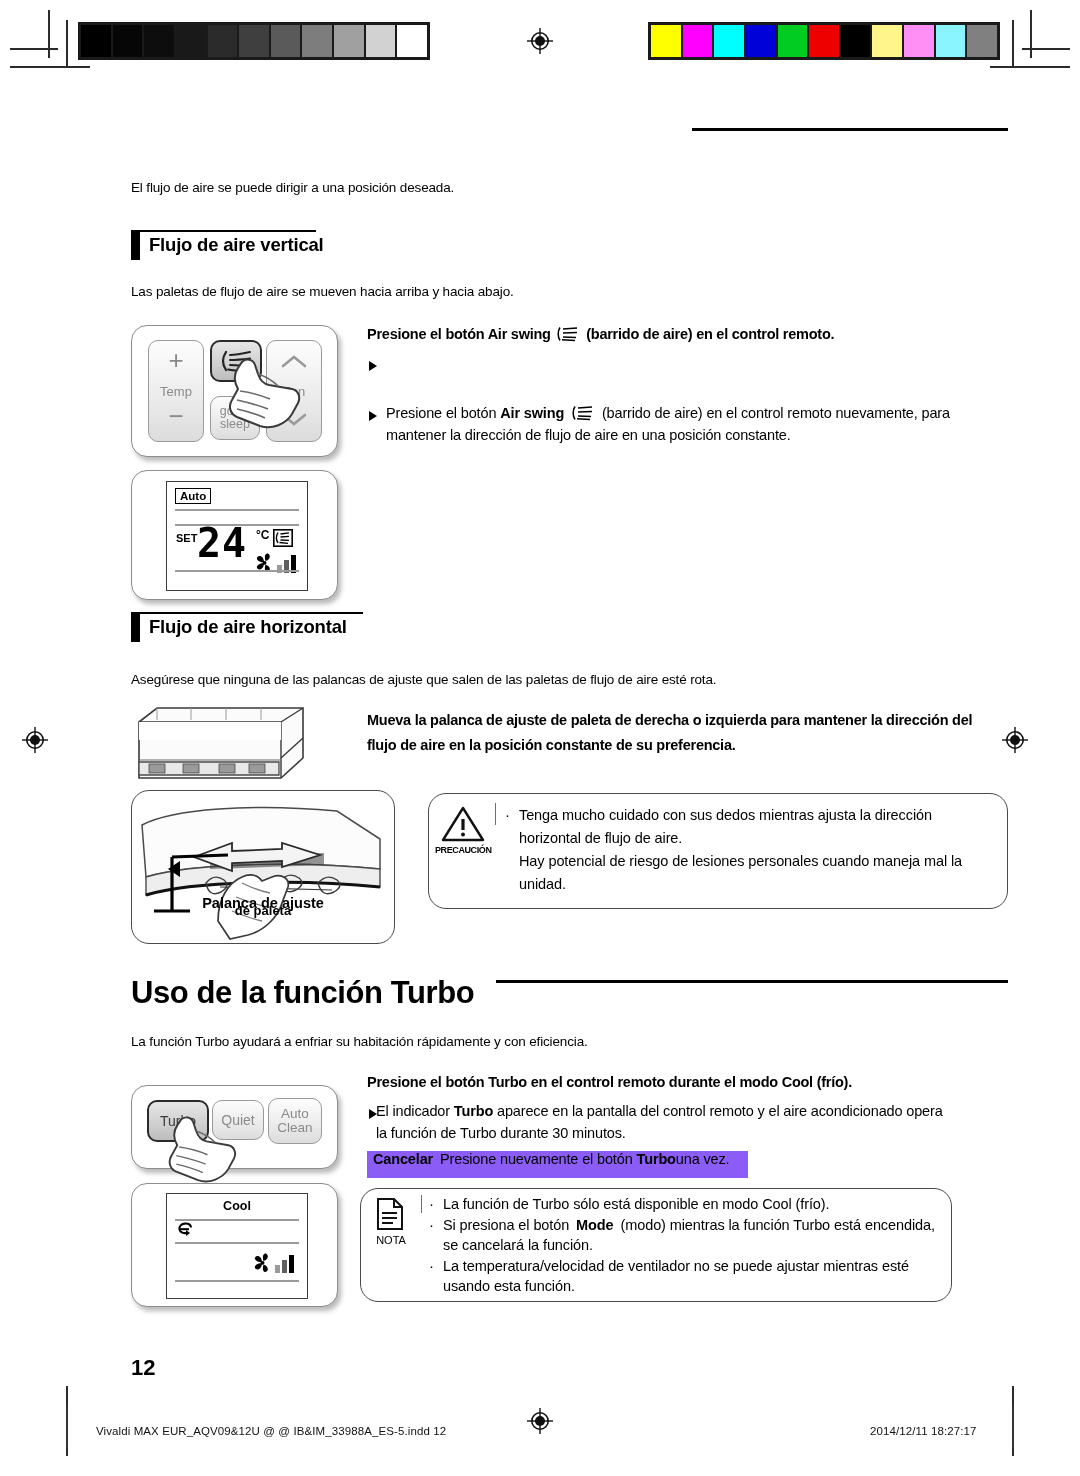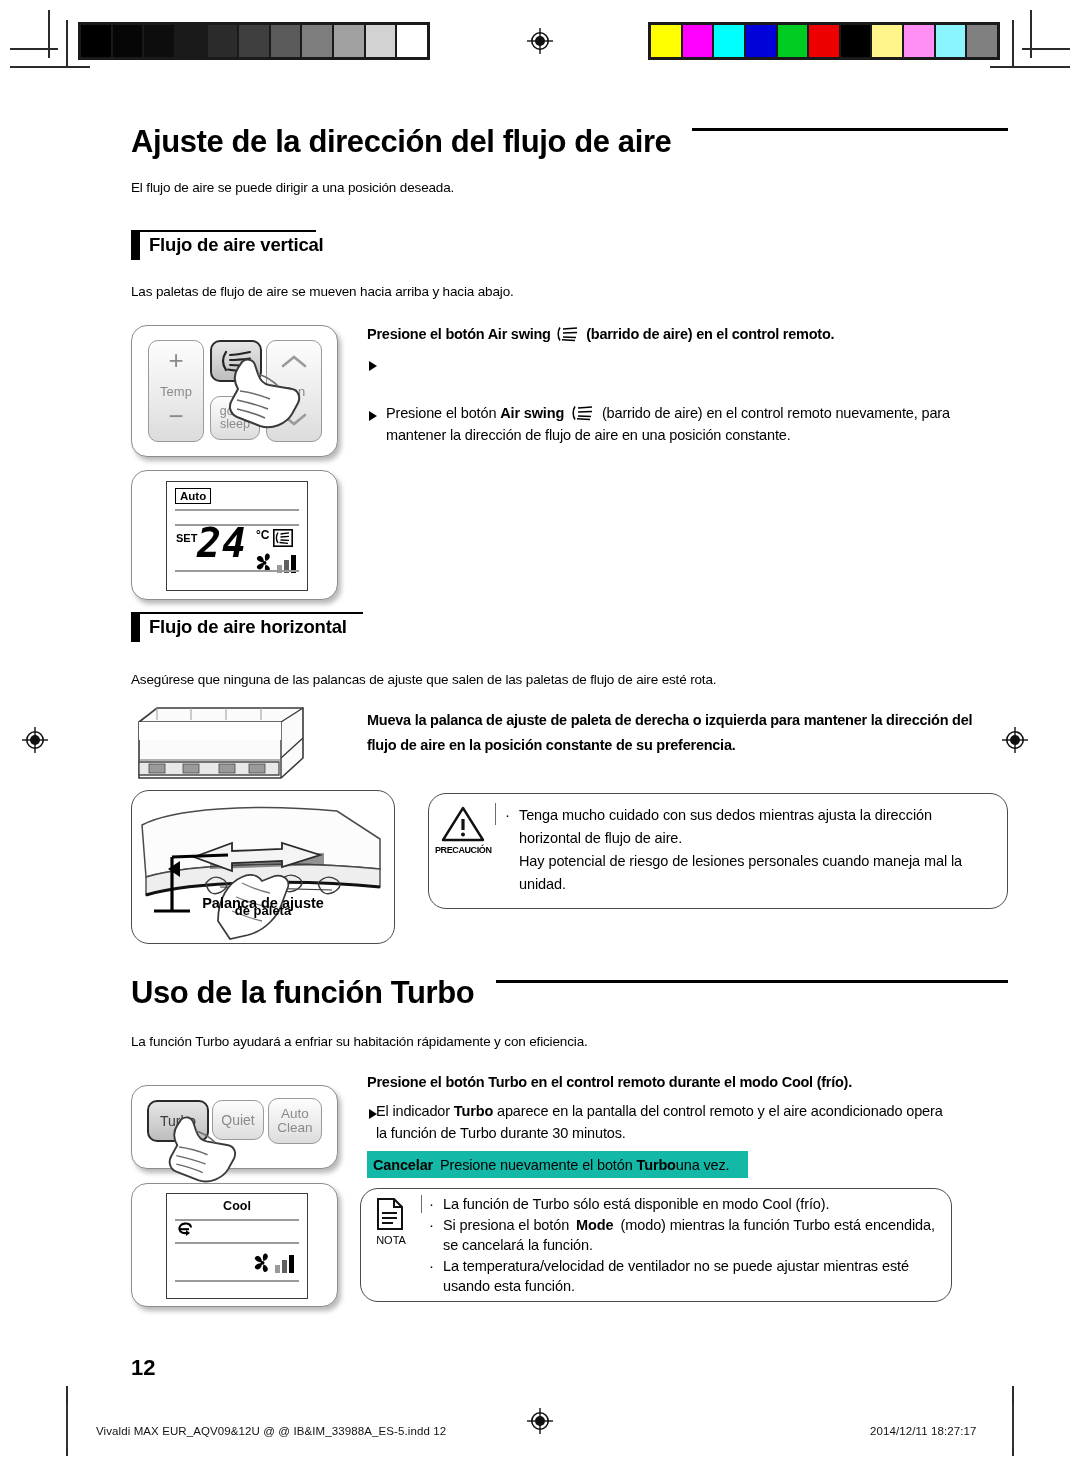--- a/index.html
+++ b/index.html
@@ -53,21 +53,21 @@
 
   .lcd{position:absolute;border:1.6px solid #3c3c3c;background:#fff;}
   .lcdline{position:absolute;height:1.6px;background:#9b9b9b;}
   .seg{font-family:"DejaVu Sans Mono",monospace;font-weight:bold;}
 
   .callout{position:absolute;border:1.7px solid #4a4a4a;border-radius:18px;background:#fff;}
   .callout .divider{position:absolute;width:1.4px;background:#6e6e6e;}
   .callout .ctxt{position:absolute;font-size:14.5px;line-height:23px;letter-spacing:-0.1px;}
   .callout .clab{position:absolute;font-weight:bold;text-align:center;}
 
-  .hl{position:absolute;background:#14b8a6;display:flex;align-items:center;
+  .hl{position:absolute;background:#8b5cf6;display:flex;
       font-size:14.5px;letter-spacing:-0.15px;}
 
   .pagenum{position:absolute;font-size:22px;font-weight:bold;}
   .footer{position:absolute;font-size:11.5px;letter-spacing:.1px;white-space:nowrap;color:#111;}
   .footrule{position:absolute;width:1.6px;background:#333;}
 
   .b{font-weight:bold;}
   .art{position:absolute;}
 </style>
 </head>
@@ -141,21 +141,20 @@
   <svg width="26" height="26" viewBox="0 0 26 26">
     <circle cx="13" cy="13" r="8.2" fill="none" stroke="#111" stroke-width="1.6"></circle>
     <circle cx="13" cy="13" r="5" fill="#111"></circle>
     <line x1="13" y1="0" x2="13" y2="26" stroke="#111" stroke-width="1.4"></line>
     <line x1="0" y1="13" x2="26" y2="13" stroke="#111" stroke-width="1.4"></line>
   </svg>
 </div>
 
 <div class="page">
 
-  <h1 class="h1" style="left:131px;top:124px;margin:0;">Ajuste de la dirección del flujo de aire</h1>
   <div class="h1rule" style="left:692px;top:128px;width:316px;"></div>
 
   <div class="intro" style="left:131px;top:180px;">El flujo de aire se puede dirigir a una posición deseada.</div>
 
   <div class="h2wrap" style="left:131px;top:230px;width:185px;">
     <div class="cap" style="width:185px;"></div>
     <div class="bar"></div>
     <div class="txt">Flujo de aire vertical</div>
   </div>
 
@@ -201,21 +200,21 @@
       <path d="M38 18 C44 20 52 24 58 30" fill="none" stroke="#6a6a6a" stroke-width="1.6"></path>
     </svg>
   </div>
 
   <div class="card" style="left:131px;top:470px;width:205px;height:128px;">
     <div class="lcd" style="left:34px;top:10px;width:140px;height:108px;">
       <div style="position:absolute;left:8px;top:6px;font-size:11.5px;font-weight:bold;border:1.6px solid #000;padding:0 4px;line-height:14px;">Auto</div>
       <div class="lcdline" style="left:8px;top:27px;width:124px;"></div>
       <div class="lcdline" style="left:8px;top:42px;width:124px;"></div>
       <div style="position:absolute;left:9px;top:50px;font-size:11px;font-weight:bold;">SET</div>
-      <div class="seg" style="position:absolute;left:30px;top:41px;font-size:40px;letter-spacing:1px;line-height:40px;font-style:italic;">24</div>
+      <div class="seg" style="position:absolute;left:30px;top:41px;font-size:40px;letter-spacing:1px;line-height:40px;">24</div>
       <div style="position:absolute;left:89px;top:46px;font-size:12px;font-weight:bold;">°C</div>
       <svg width="20" height="18" viewBox="0 0 20 18" style="position:absolute;left:106px;top:47px;">
         <rect x="0.8" y="0.8" width="18.4" height="16.4" fill="none" stroke="#000" stroke-width="1.6"></rect>
         <path d="M5 3.5 C3.2 6.5 3.2 11 5 14" fill="none" stroke="#000" stroke-width="1.4"></path>
         <path d="M7.5 5 L16 3.8 M7.5 8 L16 7.4 M7.5 11 L16 11.4 M6.5 13.5 L15 14.4" stroke="#000" stroke-width="1.3"></path>
       </svg>
       <svg width="44" height="22" viewBox="0 0 44 22" style="position:absolute;left:86px;top:70px;">
         <g fill="#000">
           <path d="M11 10.5 C11 6 8 3 5 4.5 C2.5 6 4 10 11 10.5 Z"></path>
           <path d="M12.5 9 C16.8 7.6 18 3.8 15.6 1.9 C13.3 0.2 10.6 3 12.5 9 Z"></path>

